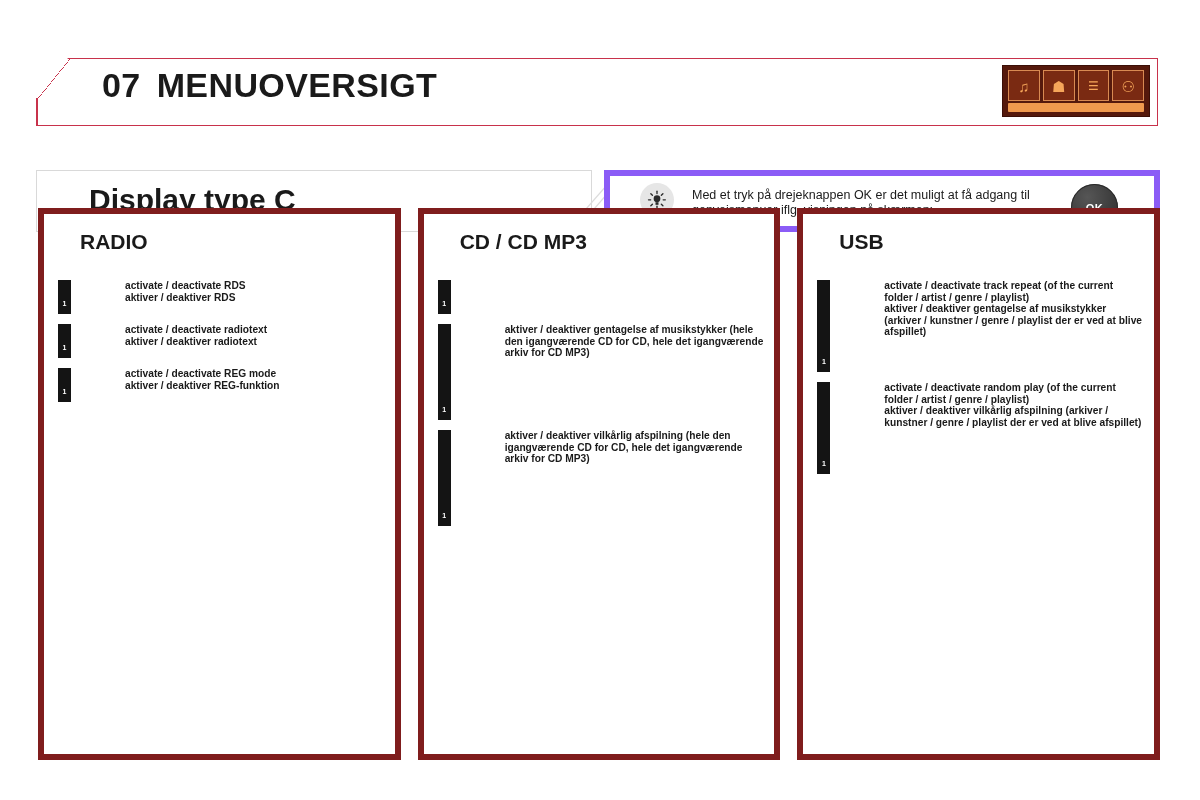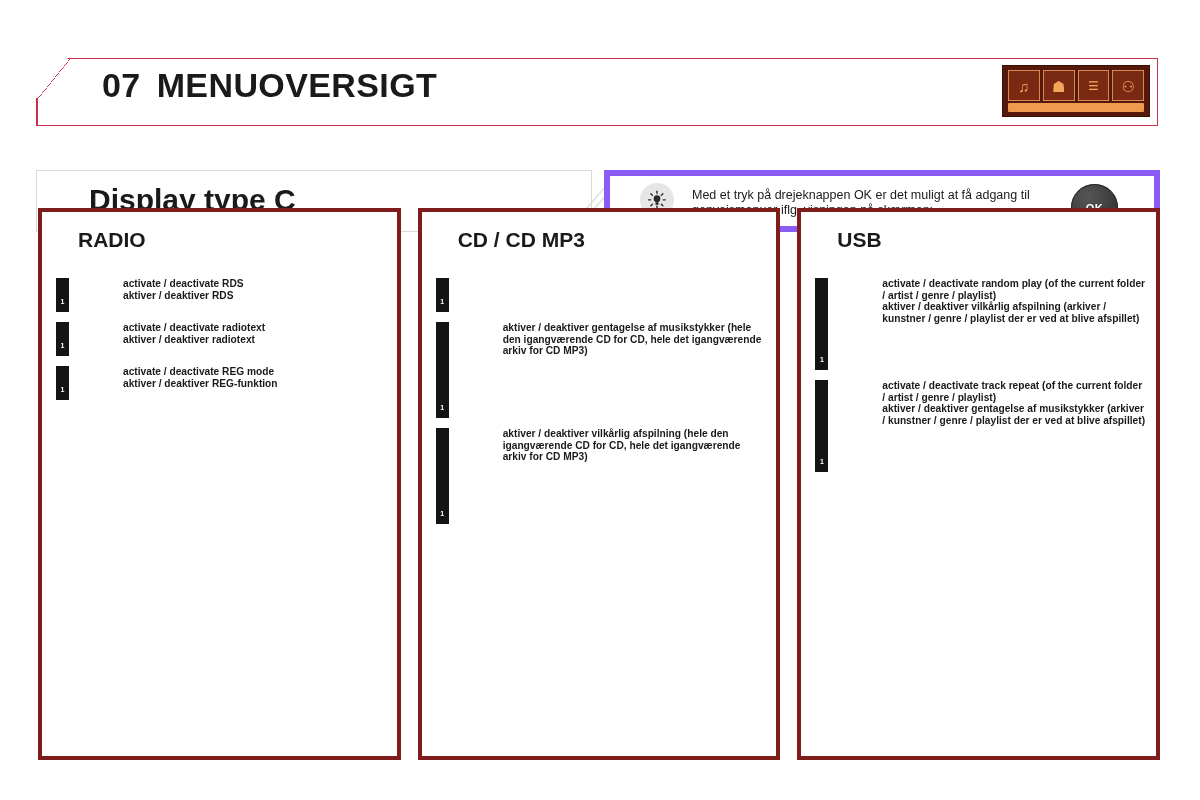--- a/index.html
+++ b/index.html
@@ -203,21 +203,21 @@
     position: absolute;
     left: 38px;
     top: 208px;
     width: 1122px;
     height: 552px;
     display: flex;
     gap: 17px;
   }
   .column {
     flex: 1;
-    border: 4px solid #7f1d1d;
+    border: 6px solid #7f1d1d;
     box-sizing: border-box;
     background: #ffffff;
     position: relative;
   }
   .column-title {
     position: absolute;
     left: 36px;
     top: 16px;
     font-size: 21px;
     font-weight: bold;
@@ -391,30 +391,30 @@
         </div>
       </div>
       <div class="column">
         <div class="column-title">USB</div>
         <div class="entries">
           <div class="entry">
             <div class="marker" style="height: 92px;">
               <span class="marker-num">1</span>
             </div>
             <div class="entry-text">
+              <span class="en">activate / deactivate track repeat (of the current folder / artist / genre / playlist)</span>
+              <span class="da">aktiver / deaktiver gentagelse af musikstykker (arkiver / kunstner / genre / playlist der er ved at blive afspillet)</span>
+            </div>
+          </div>
+          <div class="entry">
+            <div class="marker" style="height: 92px;">
+              <span class="marker-num">1</span>
+            </div>
+            <div class="entry-text">
               <span class="en">activate / deactivate random play (of the current folder / artist / genre / playlist)</span>
               <span class="da">aktiver / deaktiver vilkårlig afspilning (arkiver / kunstner / genre / playlist der er ved at blive afspillet)</span>
             </div>
           </div>
-          <div class="entry">
-            <div class="marker" style="height: 92px;">
-              <span class="marker-num">1</span>
-            </div>
-            <div class="entry-text">
-              <span class="en">activate / deactivate track repeat (of the current folder / artist / genre / playlist)</span>
-              <span class="da">aktiver / deaktiver gentagelse af musikstykker (arkiver / kunstner / genre / playlist der er ved at blive afspillet)</span>
-            </div>
-          </div>
         </div>
       </div>
     </div>
 
 </div>
 
 </body></html>

